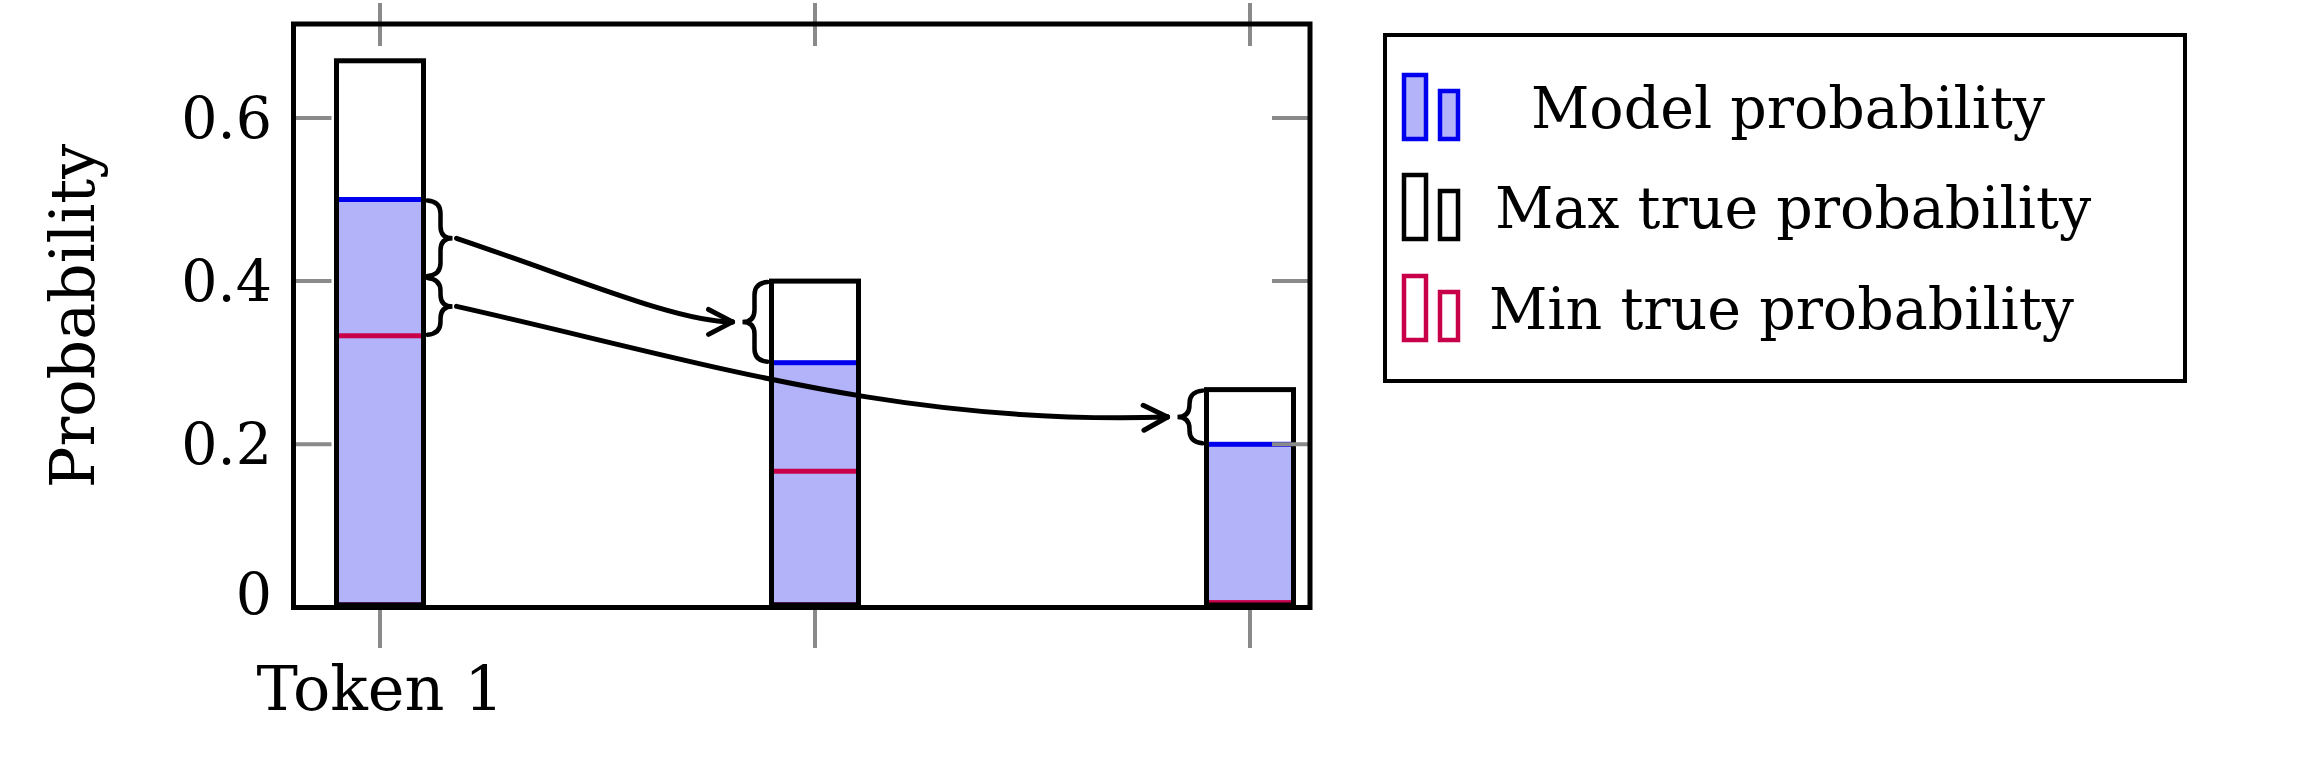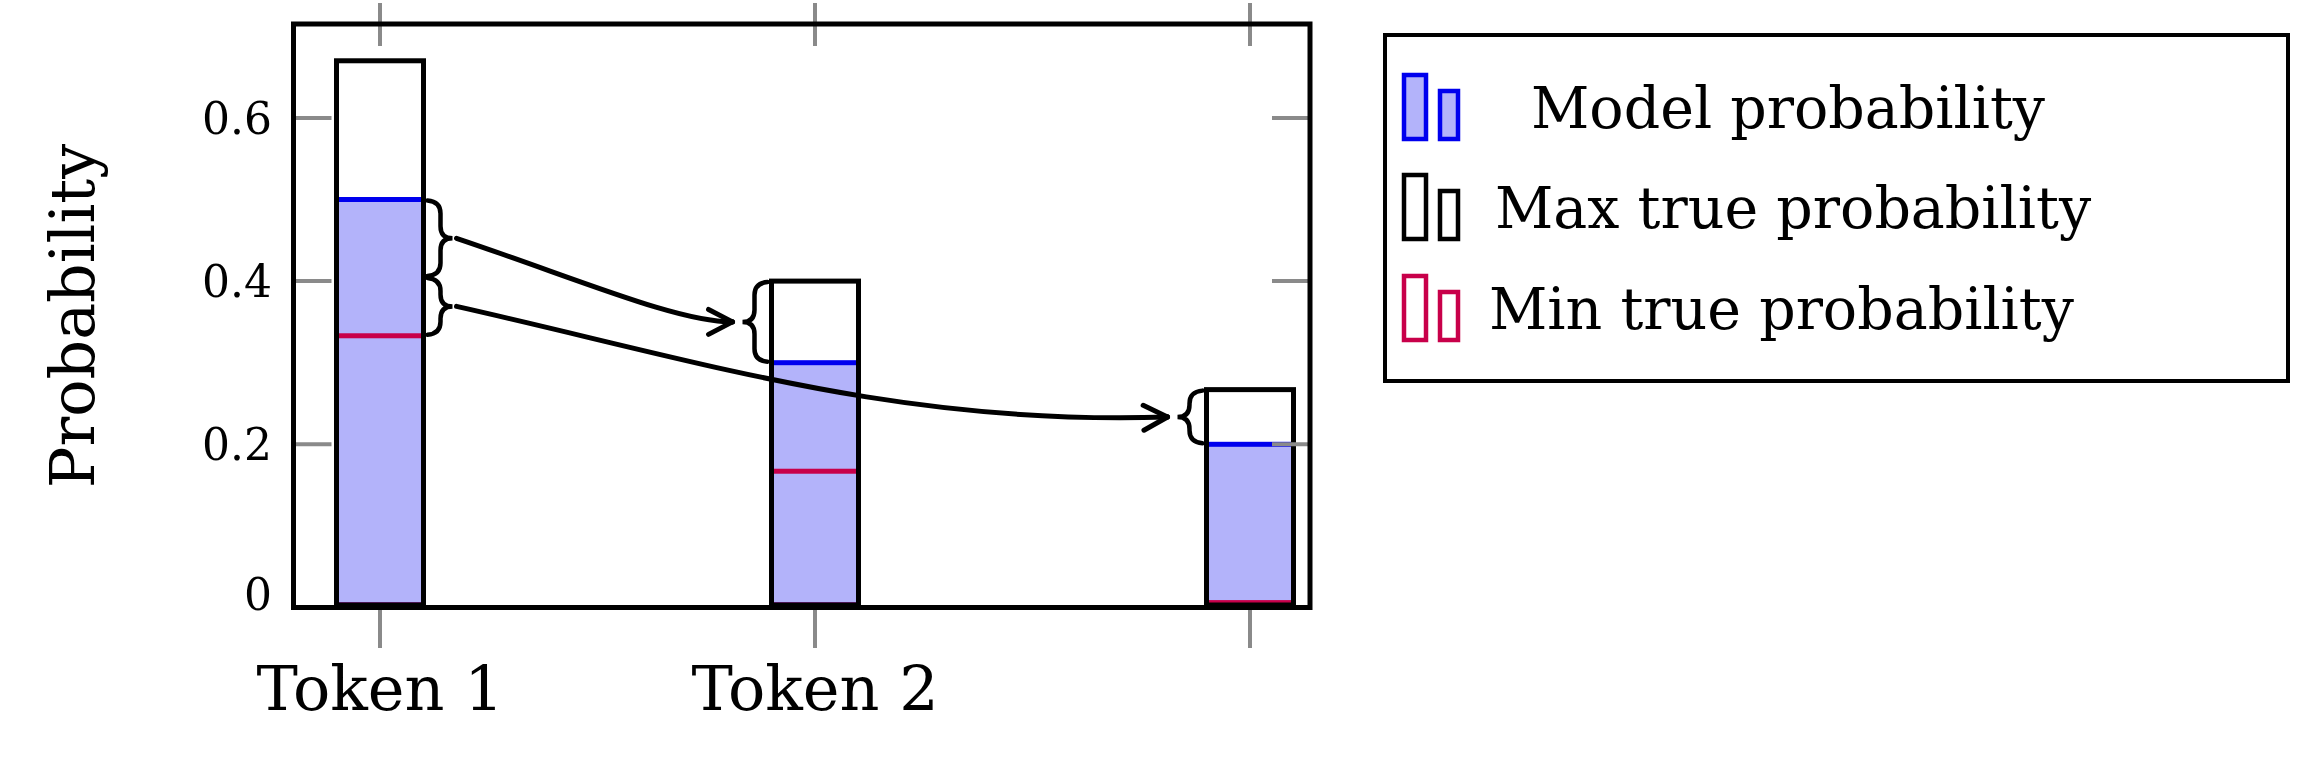--- a/index.html
+++ b/index.html
@@ -13,30 +13,30 @@
   #plot{position:absolute;left:0;top:0;}
   .ylabel{
     position:absolute;
     left:72px;top:316px;
     transform:translate(-50%,-50%) rotate(-90deg);
     font-size:62px;color:#000;white-space:nowrap;
   }
   .ytick-label{
     position:absolute;
     transform:translate(-100%,-50%);
-    font-size:44px;color:#000;white-space:nowrap;
+    font-size:57px;color:#000;white-space:nowrap;
   }
   .xtick-label{
     position:absolute;
     transform:translate(-50%,0);
     font-size:62px;color:#000;white-space:nowrap;
   }
   .legend{
     position:absolute;
-    left:1383px;top:33px;width:907px;height:350px;
+    left:1383px;top:33px;width:804px;height:350px;
     box-sizing:border-box;
     border:4px solid #000;
     background:#ffffff;
     display:flex;flex-direction:column;justify-content:space-evenly;
     padding:6px 16px 6px 14px;
   }
   .legend-row{display:flex;align-items:center;}
   .legend-row svg{flex:0 0 auto;}
   .legend-label{font-size:57px;color:#000;white-space:nowrap;}
 </style>
@@ -126,14 +126,13 @@
           <rect x="39" y="19" width="18" height="48" fill="#ffffff" stroke="#c8004a" stroke-width="4.5"></rect>
         </svg>
         <div class="legend-label" style="margin-left: 10px;">Min true probability</div>
       </div>
     </div>
 <div class="ytick-label" style="left: 272px; top: 594px;">0</div>
     <div class="ytick-label" style="left: 272px; top: 444.3px;">0.2</div>
     <div class="ytick-label" style="left: 272px; top: 281.1px;">0.4</div>
     <div class="ytick-label" style="left: 272px; top: 117.9px;">0.6</div>
     <div class="xtick-label" style="left: 380px; top: 652px;">Token 1</div>
-    <div class="xtick-label" style="left: 815px; top: 652px;">Token 2</div>
   </div>
 
 </body></html>

